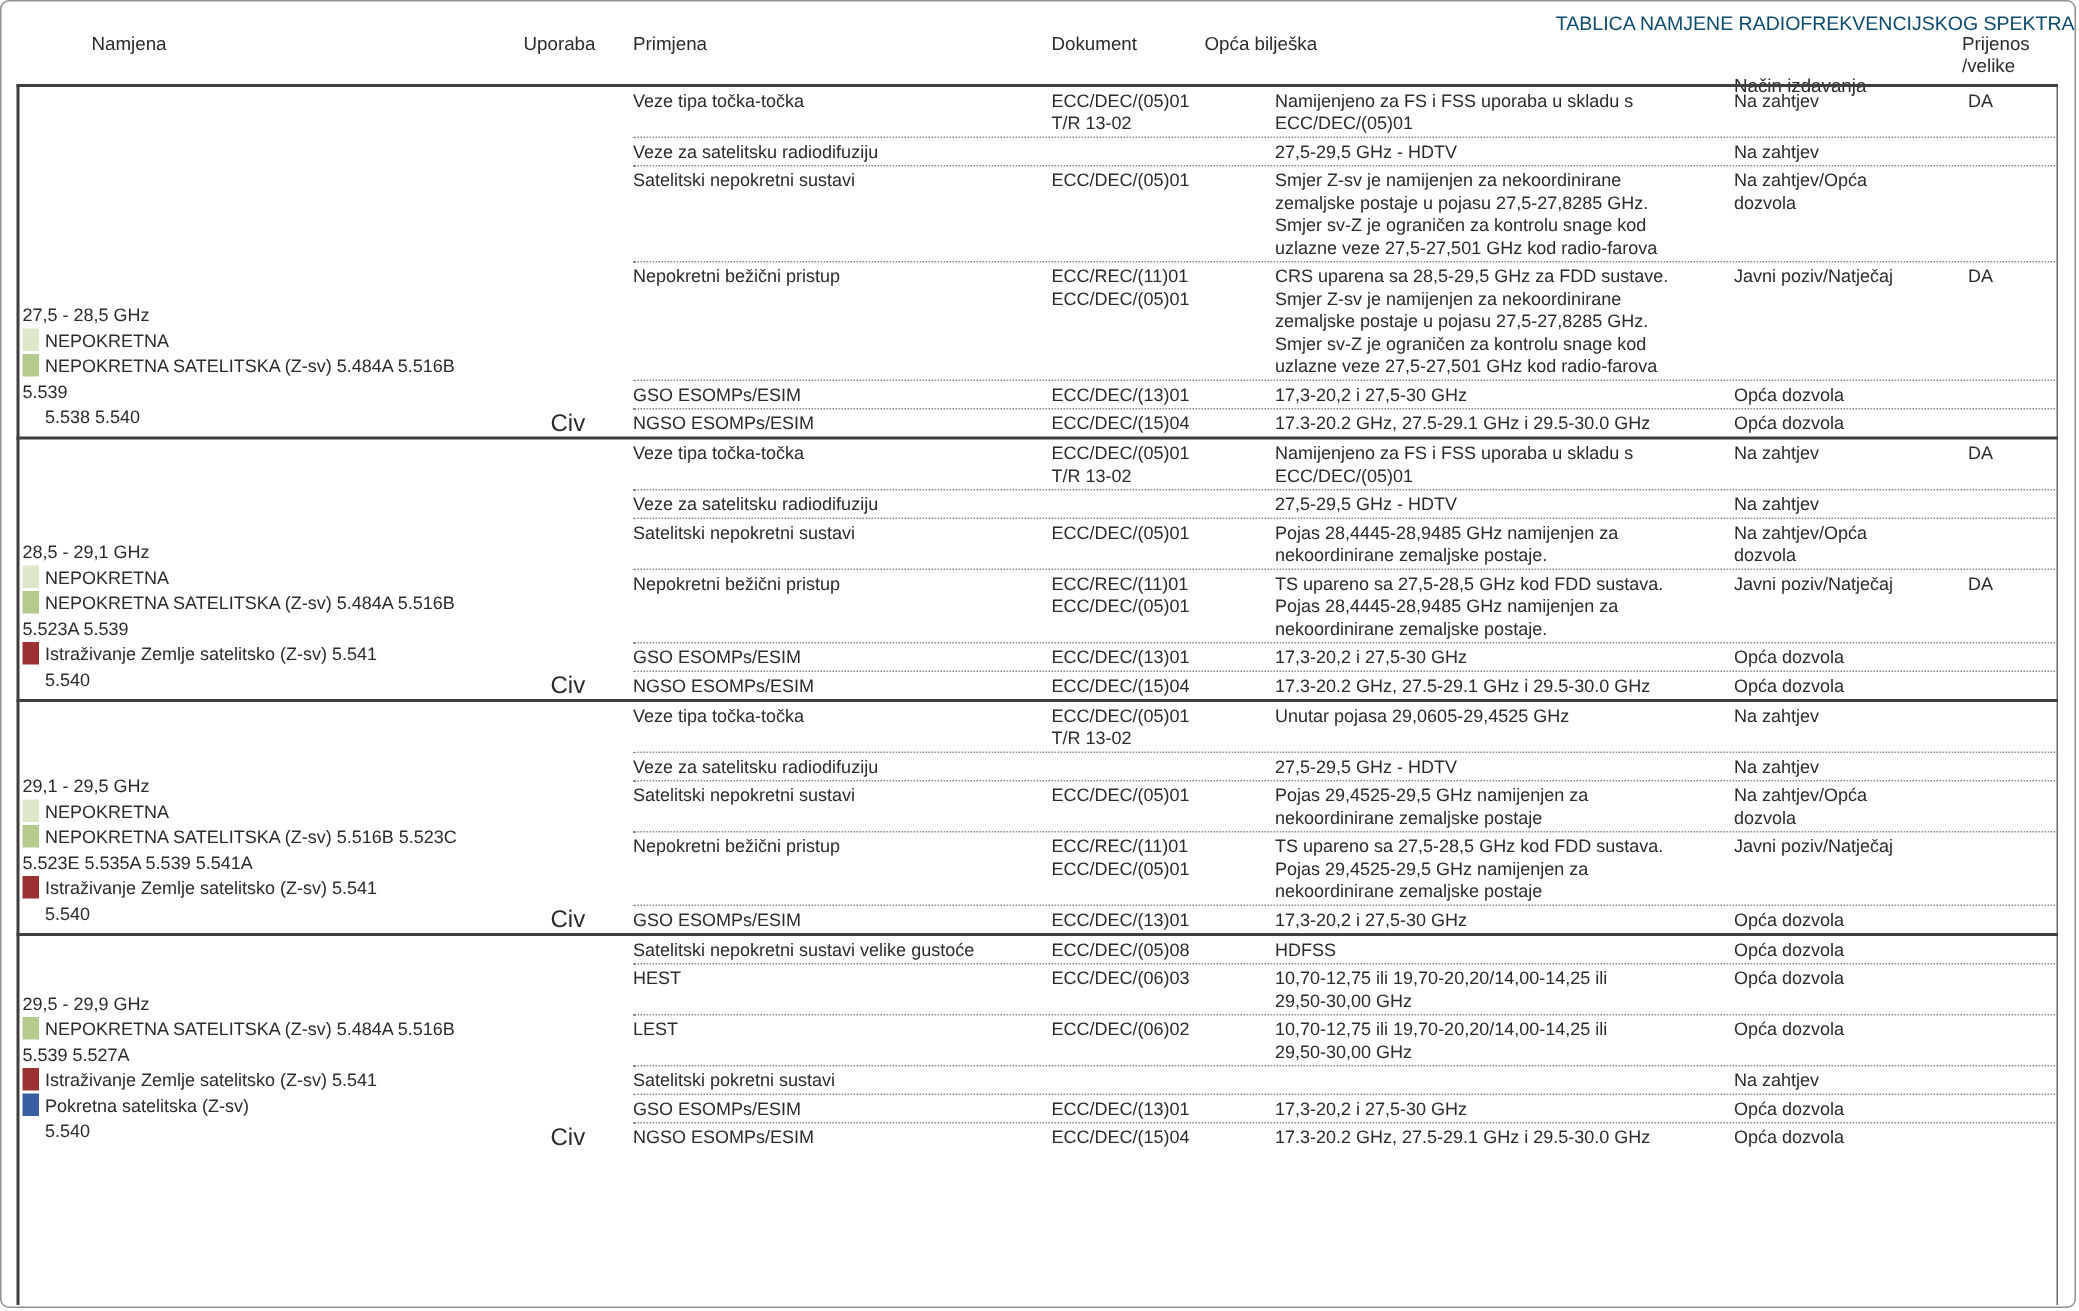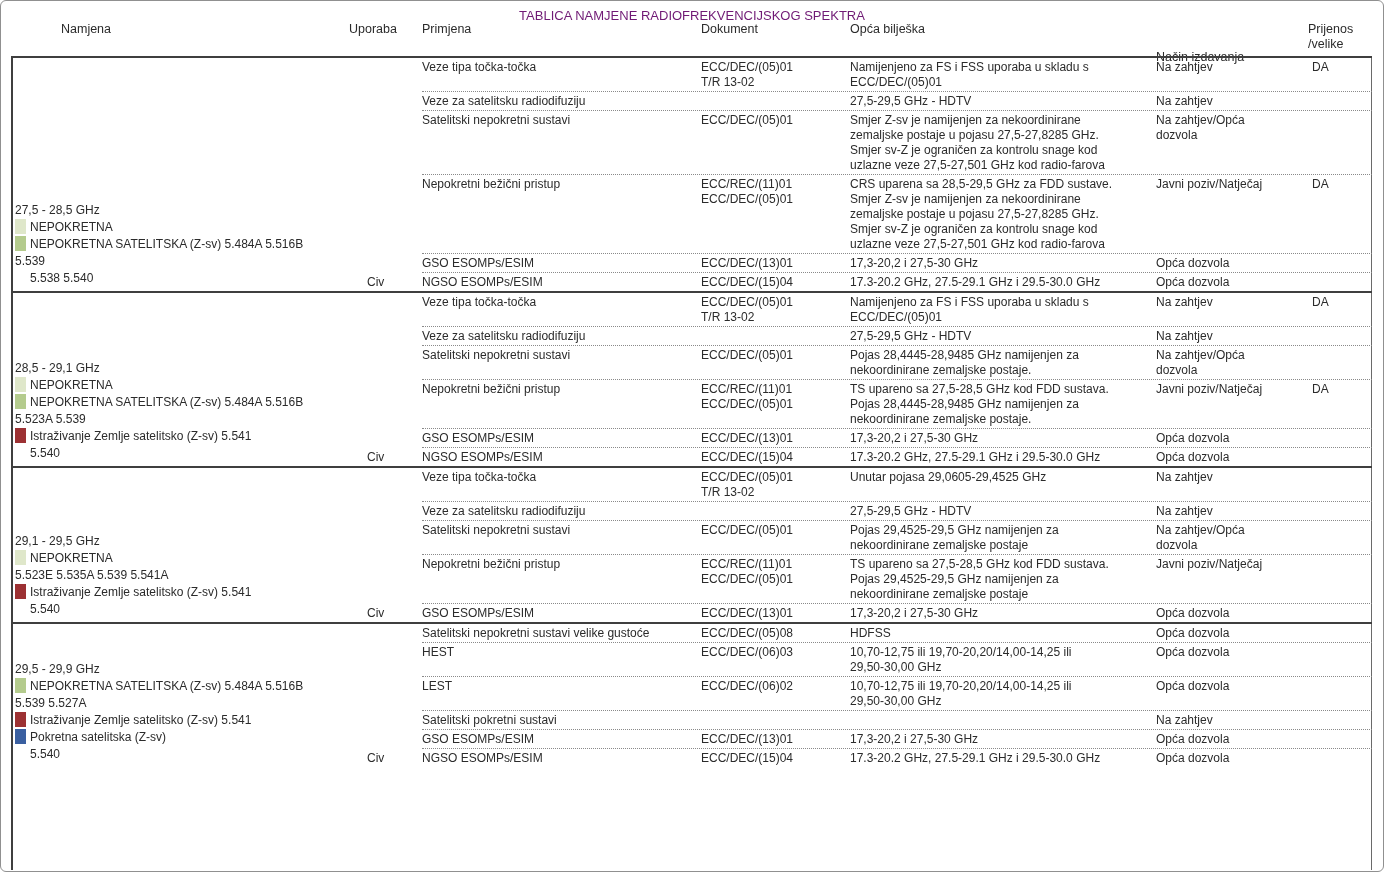--- a/index.html
+++ b/index.html
@@ -1,29 +1,29 @@
 <!DOCTYPE html>
 <html><head>
 <meta charset="utf-8">
 <style>
   * { box-sizing: border-box; }
   html,body { margin:0; padding:0; background:#fff; }
   body { width:1386px; height:874px; font-family:"Liberation Sans", sans-serif; color:#2b2b2b; }
   .page { position:relative; width:1384px; height:872px; border:1px solid #909090; border-radius:6px; overflow:hidden; background:#fff; }
-  .title { text-align:center; padding-top:7px; font-size:13px; color:#701a75; }
+  .title { text-align:right; padding-top:7px; font-size:13px; color:#0c4a6e; }
   .thead { position:absolute; top:21px; left:0; width:100%; height:34px; font-size:12.5px; }
   .thead .h { position:absolute; top:0; white-space:nowrap; }
   .h-namjena{ left:14px;margin-left:46px; } .h-uporaba{ left:348px; } .h-primjena{ left:421px; }
-  .h-dokument{ left:700px; } .h-opca{ left:849px; } .h-nacin{ left:1155px;margin-top:28px; }
+  .h-dokument{ left:700px; } .h-opca{ left:802px; } .h-nacin{ left:1155px;margin-top:28px; }
   .h-prijenos{ left:1283px; line-height:15px;margin-left:24px; }
   .frame { position:absolute; left:10px; top:55px; width:1361px; bottom:1px; border-left:2px solid #3f3f3f; border-right:1px solid #6a6a6a; pointer-events:none; }
   .tbody { position:absolute; top:55px; left:10px; width:1361px; }
   .group { display:flex; border-top:2px solid #3f3f3f; align-items:flex-end; }
   .cell-namjena { width:338px; flex:none; padding:3px 4px 4px 4px; font-size:12px; line-height:17px; }
-  .cell-uporaba { width:73px; flex:none; padding:3px 0 0 18px; font-size:12px; line-height:17px; }
+  .cell-uporaba { width:73px; flex:none; padding:3px 0 0 18px; font-size:16px; line-height:17px; }
   .rows { flex:1 1 auto; display:flex; flex-direction:column; }
   .row { display:flex; align-items:stretch; padding:2px 0 1px 0; }
   .row + .row { border-top:1px dotted #8a8a8a; }
   .c { font-size:12px; line-height:15px; white-space:pre-line; }
   .c-primjena { width:279px; flex:none; }
   .c-dokument { width:149px; flex:none; }
   .c-opca     { width:306px; flex:none; }
   .c-nacin    { width:128px; flex:none; }
   .c-prijenos { flex:1 1 auto; padding-left:28px; }
   .band { white-space:nowrap; }
@@ -175,20 +175,21 @@
             <div class="c c-opca">17.3-20.2 GHz, 27.5-29.1 GHz i 29.5-30.0 GHz</div>
             <div class="c c-nacin">Opća dozvola</div>
             <div class="c c-prijenos"></div>
           </div>
         </div>
       </div>
       <div class="group">
         <div class="cell-namjena">
           <div class="band">29,1 - 29,5 GHz</div>
           <div class="alloc "><span class="sq" style="background: rgb(223, 231, 202);"></span><span>NEPOKRETNA</span></div>
+          <div class="alloc "><span class="sq" style="background: rgb(180, 203, 141);"></span><span>NEPOKRETNA SATELITSKA (Z-sv) 5.516B 5.523C</span></div>
           <div class="alloc flush"><span>5.523E 5.535A 5.539 5.541A</span></div>
           <div class="alloc "><span class="sq" style="background: rgb(156, 49, 51);"></span><span>Istraživanje Zemlje satelitsko (Z-sv) 5.541</span></div>
           <div class="alloc textind"><span>5.540</span></div>
         </div>
         <div class="cell-uporaba">Civ</div>
         <div class="rows">
           <div class="row">
             <div class="c c-primjena">Veze tipa točka-točka</div>
             <div class="c c-dokument">ECC/DEC/(05)01
 T/R 13-02</div>

